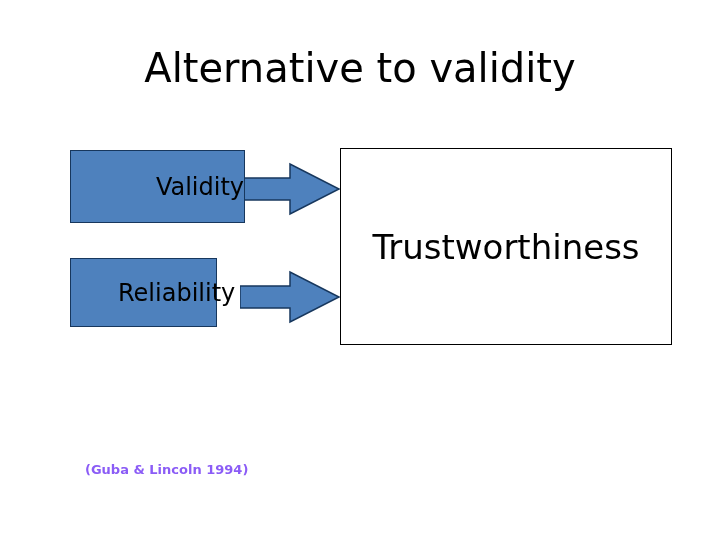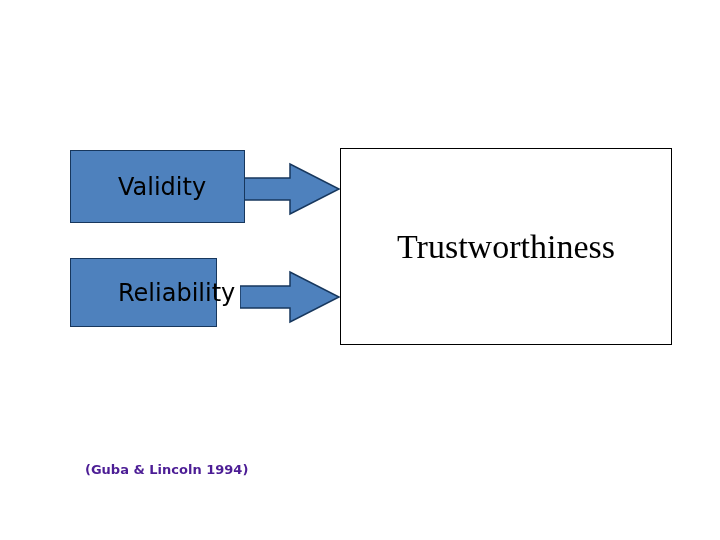--- a/index.html
+++ b/index.html
@@ -40,21 +40,21 @@
     position: absolute;
     box-sizing: border-box;
     background: #4e81bd;
     border: 1.5px solid #17375d;
     display: flex;
     align-items: center;
     z-index: 3;
   }
   .source-box .box-label {
     width: 100%;
-    text-align: left;
+    text-align: right;
     font-size: 24px;
     line-height: 28px;
     color: #000000;
     white-space: nowrap;
     padding-left: 47px;
   }
   #box-validity {
     left: 70px;
     top: 150px;
     width: 175px;
@@ -103,40 +103,40 @@
     justify-content: center;
     z-index: 4;
   }
   #outcome-box .box-label {
     width: 100%;
     text-align: center;
     font-size: 34px;
     line-height: 40px;
     color: #000000;
     white-space: nowrap;
-    font-family: Liberation Serif, serif;
   }
 
   
   #citation {
     position: absolute;
     left: 85px;
     top: 461px;
     font-size: 13px;
     line-height: 18px;
     font-weight: bold;
-    color: #4c1d95;
+    color: #8b5cf6;
     white-space: nowrap;
   }
 </style>
 </head>
 <body>
 
 <div id="slide">
 
+  <div id="slide-title">Alternative to validity</div>
 
   <div class="block-arrow" id="arrow-validity">
     <svg width="102" height="58" viewBox="0 0 102 58" xmlns="http://www.w3.org/2000/svg">
       <polygon points="0,18 50,18 50,4 99,29 50,54 50,40 0,40" fill="#4e81bd" stroke="#17375d" stroke-width="1.5" stroke-linejoin="miter"></polygon>
     </svg>
   </div>
 
   <div class="block-arrow" id="arrow-reliability">
     <svg width="102" height="58" viewBox="0 0 102 58" xmlns="http://www.w3.org/2000/svg">
       <polygon points="0,18 50,18 50,4 99,29 50,54 50,40 0,40" fill="#4e81bd" stroke="#17375d" stroke-width="1.5" stroke-linejoin="miter"></polygon>

